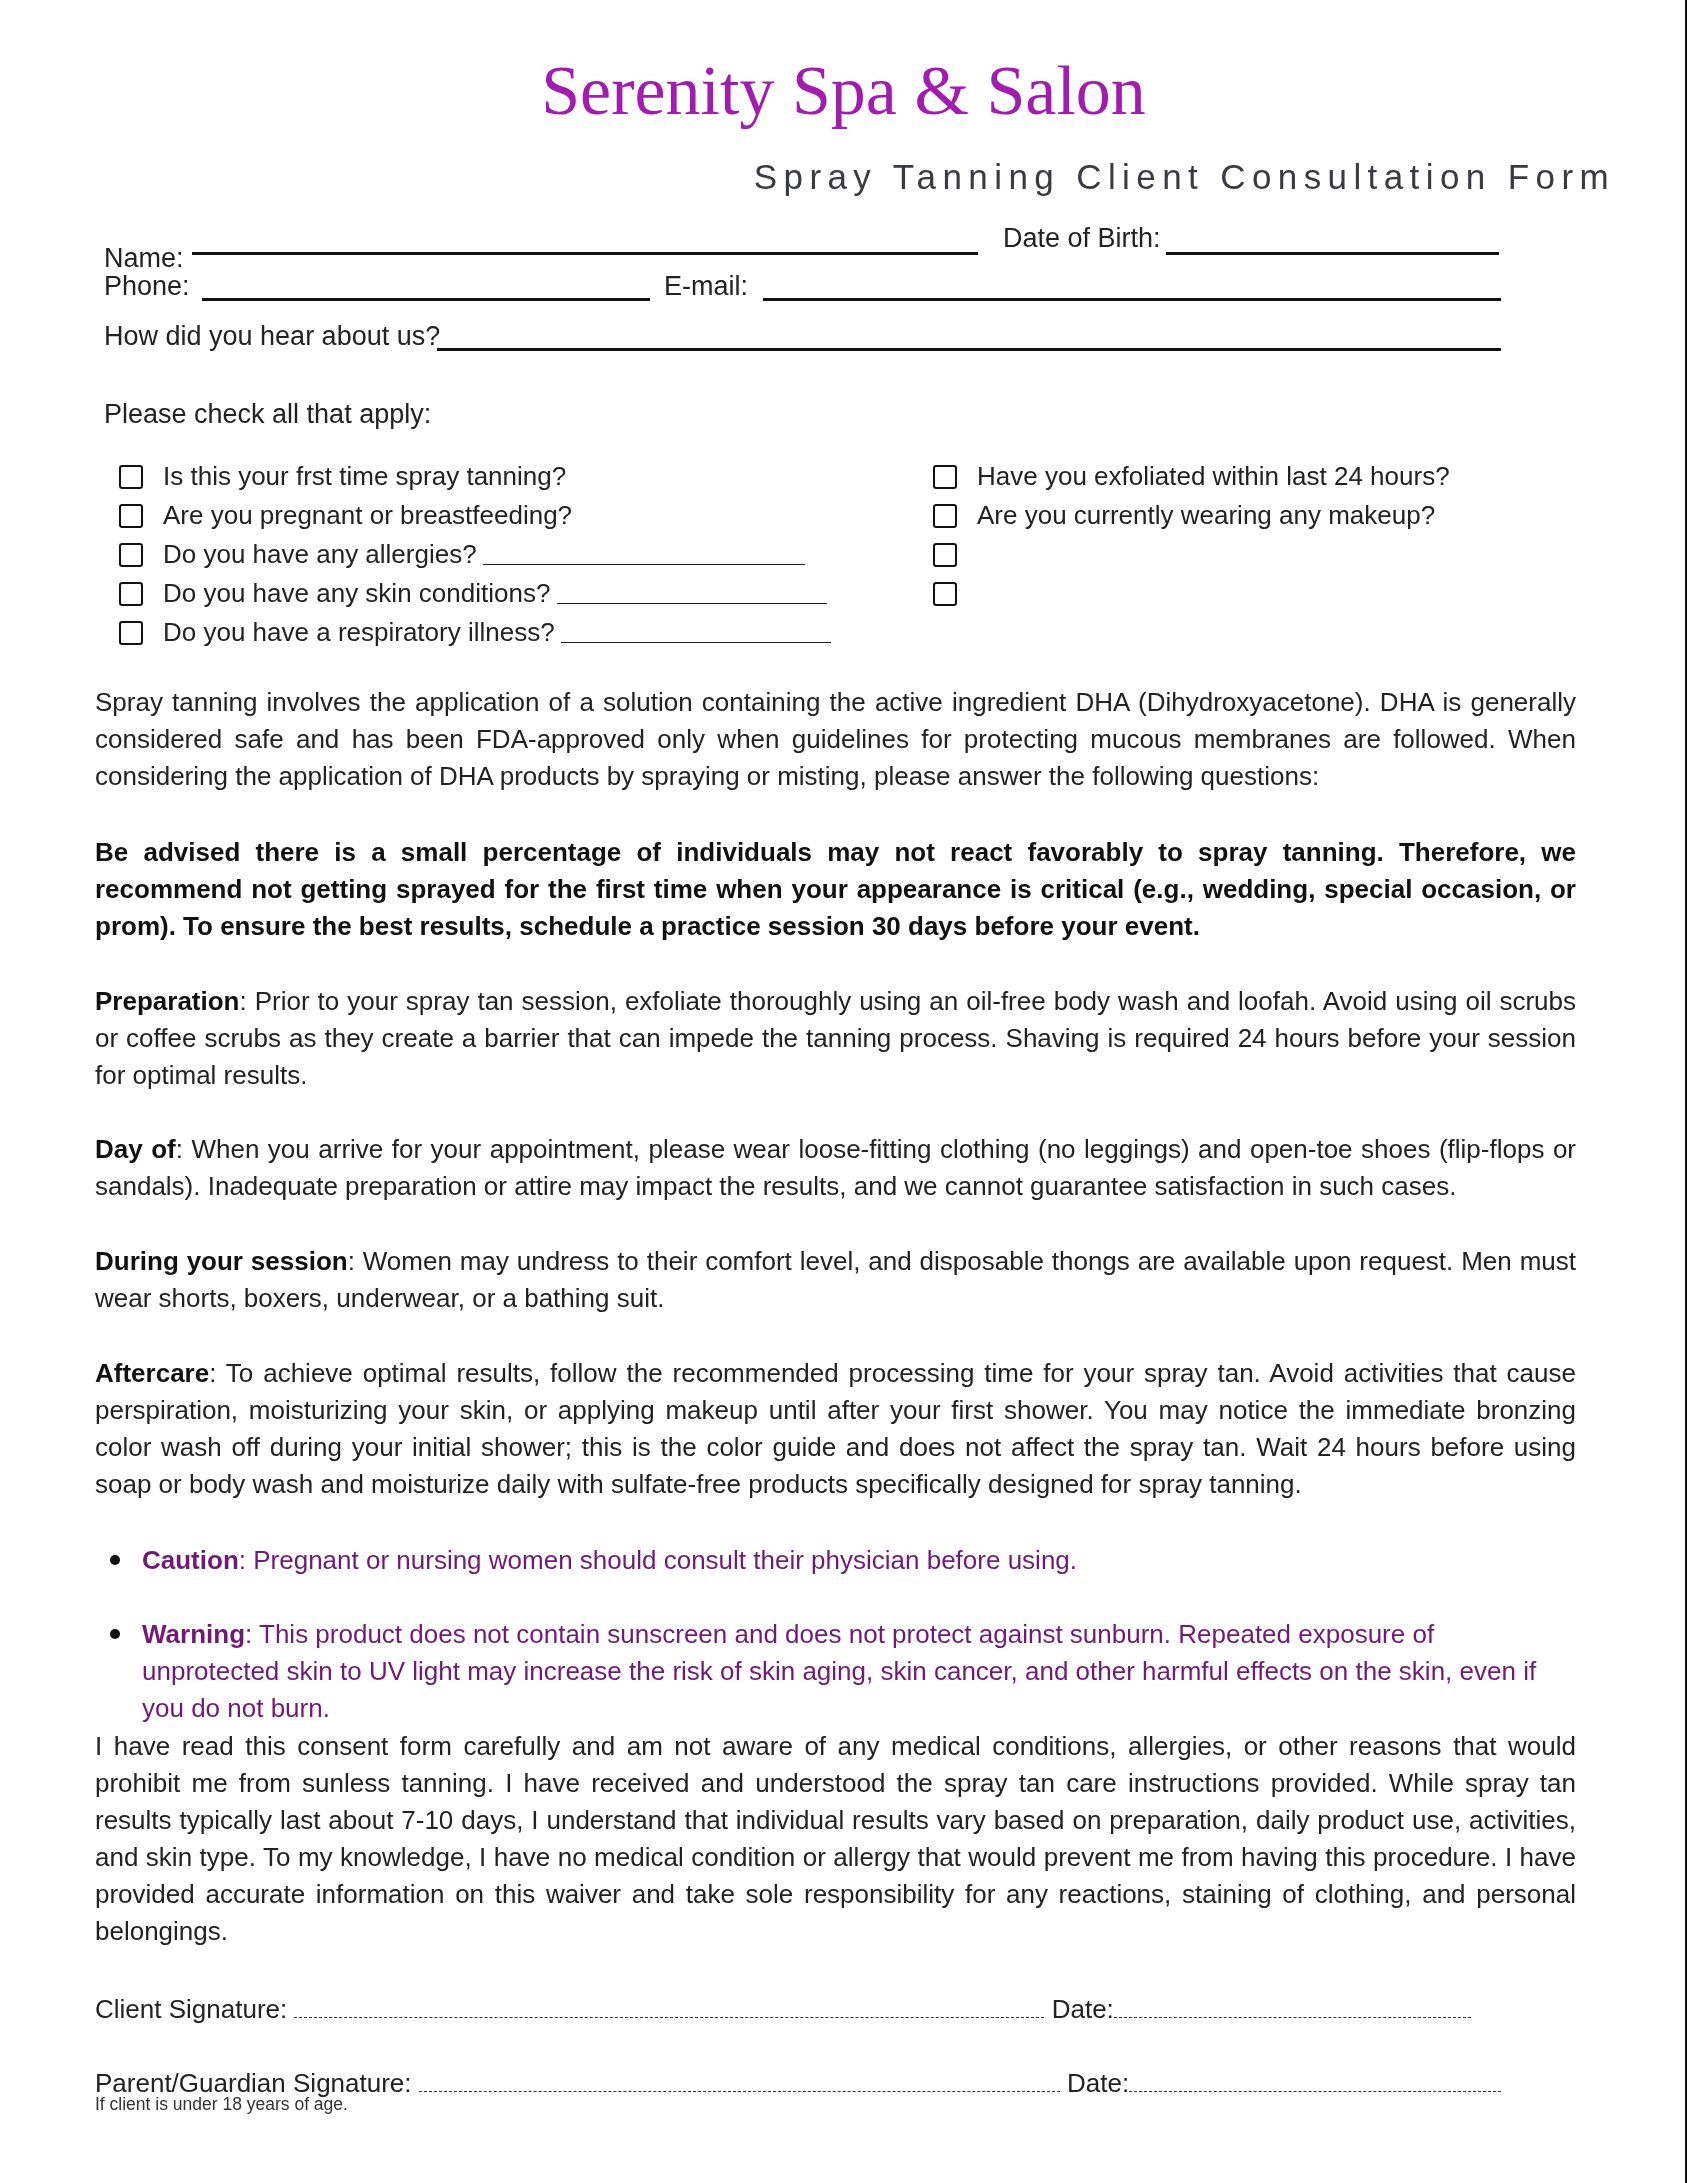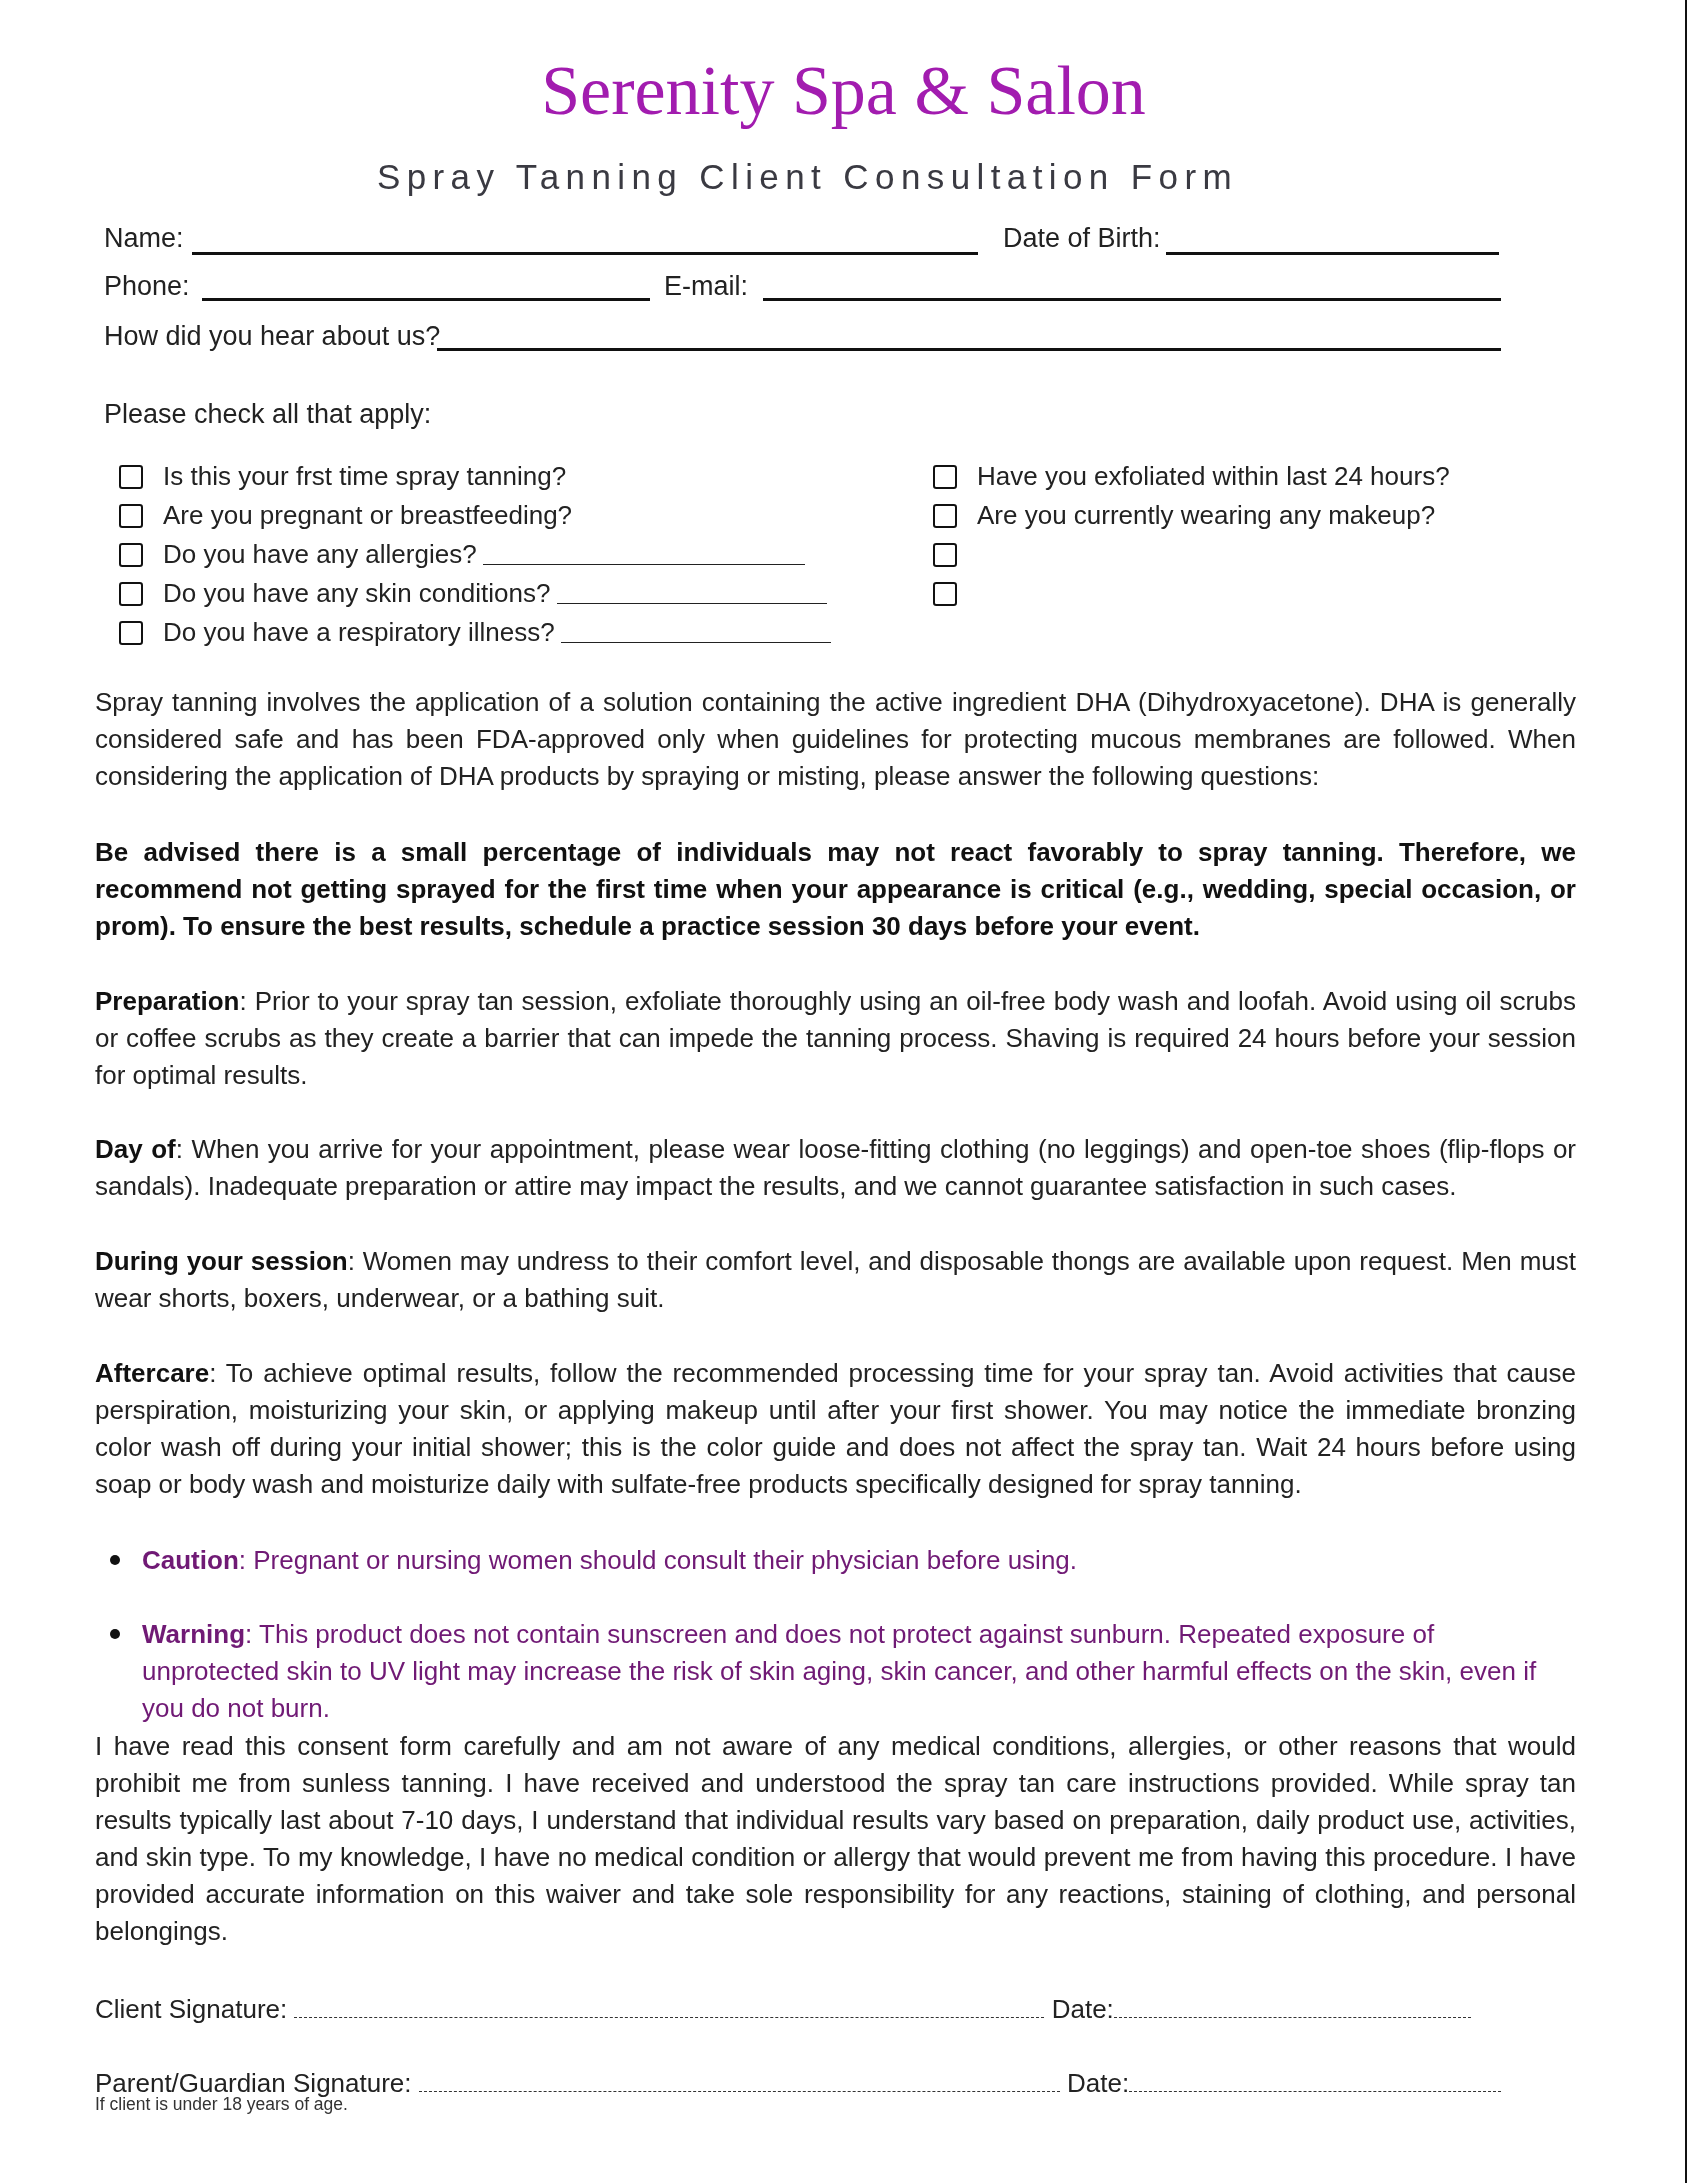--- a/index.html
+++ b/index.html
@@ -9,21 +9,21 @@
   }
   .page-border {
     position: absolute; top: 0; right: 0; width: 2.4px; height: 2183px; background: #111;
   }
   .title {
     position: absolute; top: 56px; left: 0; width: 1687px; text-align: center;
     font-family: "Liberation Serif", serif; font-size: 70px; color: #a21caf;
     line-height: 1;
   }
   .subtitle {
-    position: absolute; top: 159px; left: 0; width: 1615px; text-align: center;
+    position: absolute; top: 159px; left: 0; width: 1615px; text-align: right;
     font-family: "Liberation Sans", sans-serif; font-size: 35px; letter-spacing: 6.4px;
     color: #3a3a42; line-height: 1;
   }
   .field-row { position: absolute; left: 104px; font-size: 27px; line-height: 1; color: #222; }
   .field-label { position: absolute; white-space: nowrap; }
   .field-line { position: absolute; height: 0; border-bottom: 3.2px solid #111; }
   .field-input {
     position: absolute; border: none; background: transparent; outline: none;
     font-family: "Liberation Sans", sans-serif; font-size: 24px; height: 29px; padding: 0 3.2px;
   }
@@ -51,21 +51,21 @@
 </style>
 </head>
 <body>
 
 <div class="page-border"></div>
 
 <div class="title">Serenity Spa &amp; Salon</div>
 <div class="subtitle">Spray Tanning Client Consultation Form</div>
 
 <div class="field-row" style="top:225px;">
-  <span class="field-label" style="left:0;">Name:</span>
+  <span class="field-label" style="left:0;margin-top:20px;">Name:</span>
   <span class="field-line" style="left:88px; width:786px; top:27px;"></span>
   <input class="field-input" style="left: 88px; top: 0px; width: 786px;" value="">
   <span class="field-label" style="left:899px;">Date of Birth:</span>
   <span class="field-line" style="left:1062px; width:333px; top:27px;"></span>
   <input class="field-input" style="left: 1062px; top: 0px; width: 333px;" value="">
 </div>
 
 <div class="field-row" style="top:273px;">
   <span class="field-label" style="left:0;">Phone:</span>
   <span class="field-line" style="left:98px; width:448px; top:25.4px;"></span>

